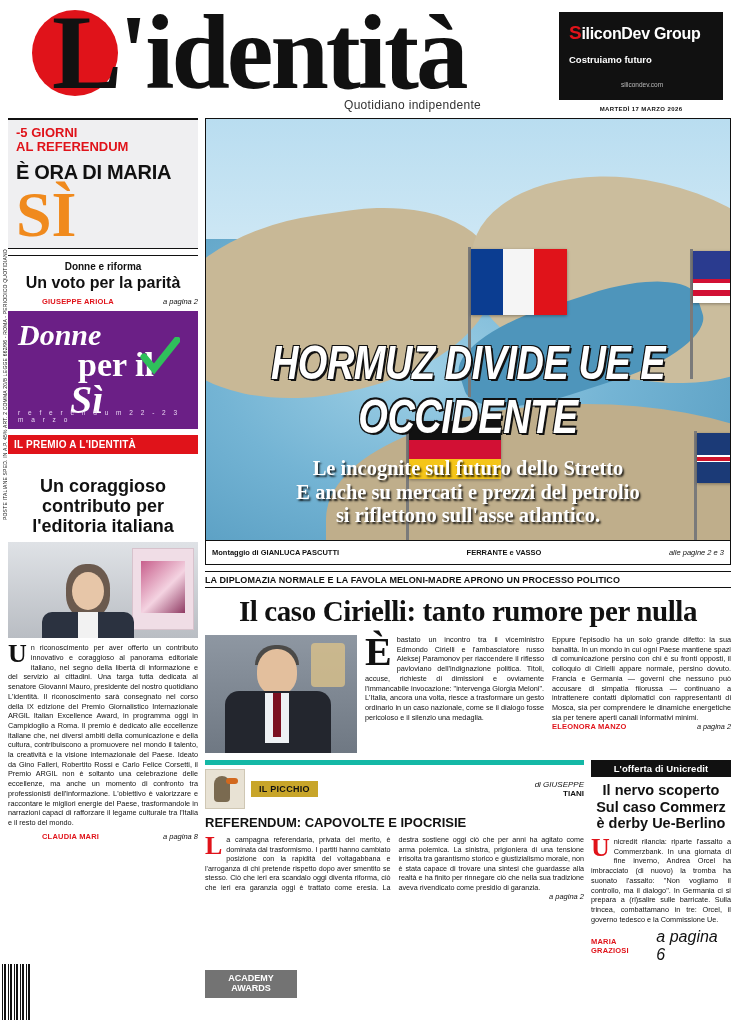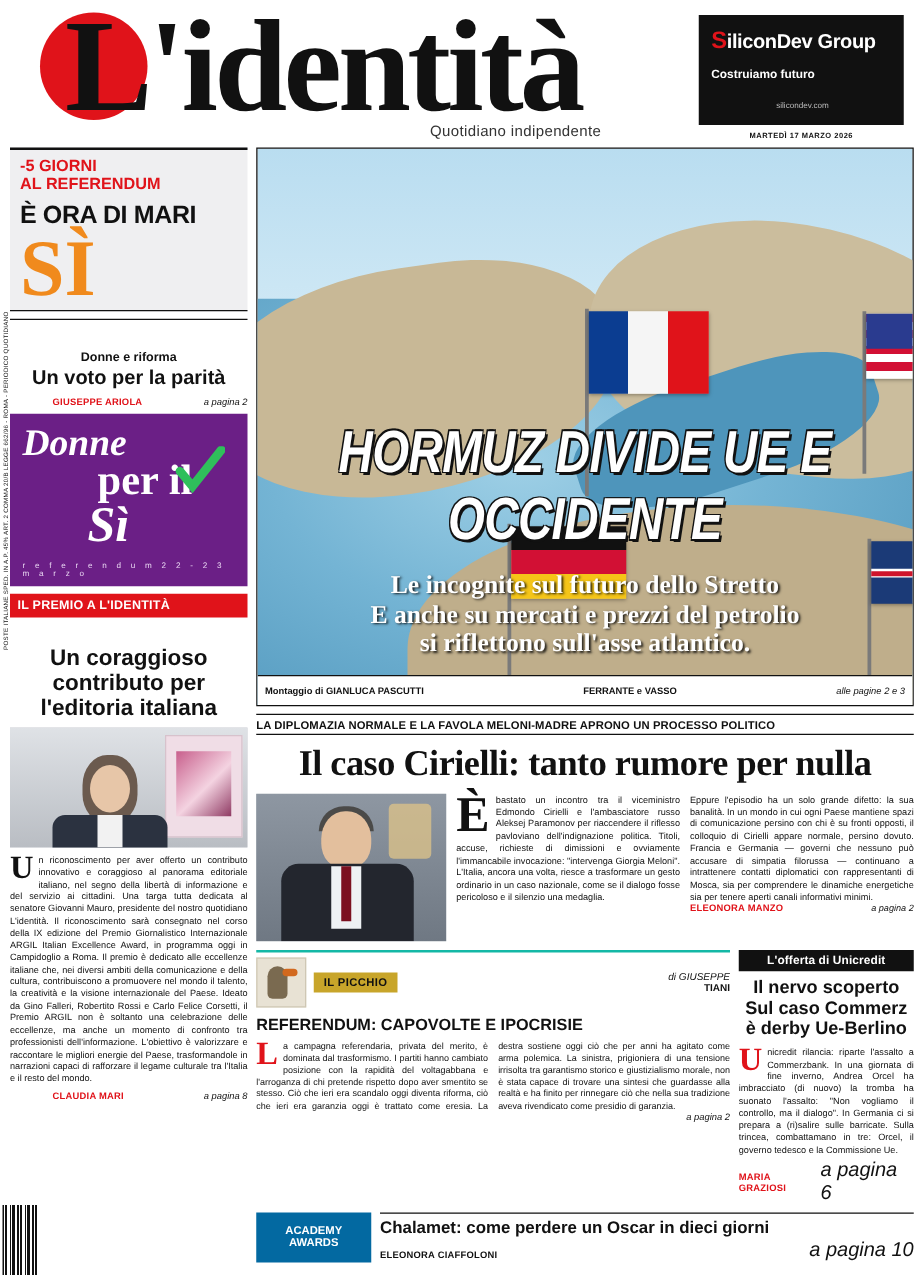--- a/index.html
+++ b/index.html
@@ -65,28 +65,28 @@
   }
   .promo-kicker { font-size:13px; font-weight:700; color:#e0131a; line-height:1.05; }
   .promo-head { font-size:20px; font-weight:700; margin-top:8px; letter-spacing:-.3px; }
   .promo-si {
     font-family:"Liberation Serif", serif;
     font-size:64px; font-weight:700; color:#f08a1d; line-height:.9; margin-top:2px;
   }
 
   
   .sec { border-top:1px solid #111; margin-top:6px; padding-top:5px; }
-  .sub-kicker { font-size:10px; font-weight:700; text-align:center;margin-top:20px; }
+  .sub-kicker { font-size:10px; font-weight:700; text-align:center; }
   .sub-head { font-size:16px; font-weight:700; text-align:center; margin-top:2px; }
   .byline-row { display:flex; justify-content:space-between; align-items:center; margin-top:5px; font-size:7.5px; }
   .byline { color:#e0131a; font-weight:700; letter-spacing:.2px;padding-left:34px; }
   .page-ref { font-style:italic; color:#111; }
 
   .donne-ad {
-    margin-top:5px; height:138px; background:#6b1f86; color:#fff;
+    margin-top:5px; height:118px; background:#6b1f86; color:#fff;
     position:relative; padding:10px 10px;
   }
   .donne-ad .l1 { font-family:"Liberation Serif", serif; font-size:30px; font-style:italic; font-weight:700; line-height:.95; }
   .donne-ad .l2 { font-family:"Liberation Serif", serif; font-size:34px; font-weight:700; line-height:.95; padding-left:26px;text-align:center;}
   .donne-ad .l3 { font-family:"Liberation Serif", serif; font-size:40px; font-style:italic; font-weight:700; line-height:.9; padding-left:52px; }
   .donne-ad .check {
     position:absolute; right:18px; top:26px; width:40px; height:40px;
   }
   .donne-ad .foot {
     position:absolute; bottom:6px; left:10px; right:10px;
@@ -230,21 +230,21 @@
   .lead-body { flex:1; display:flex; gap:8px; }
   .lead-col { flex:1; font-size:7.3px; line-height:1.33; text-align:justify; }
   .bigcap {
     float:left; font-family:"Liberation Serif", serif; font-weight:700;
     font-size:40px; line-height:30px; padding:2px 5px 0 0;
   }
   .sig-row { display:flex; justify-content:space-between; align-items:center; }
 
   
   .bottom { display:flex; gap:7px; margin-top:7px; }
-  .b-col { flex:1; border-top:2px solid #14b8a6; padding-top:4px; }
+  .b-col { flex:1; border-top:5px solid #14b8a6; padding-top:4px; }
   .b-col.mid { flex:1.25; }
   .picchio-hd { display:flex; align-items:center; gap:6px; }
   .picchio-img { width:40px; height:40px; background:#e8e2d4; border:1px solid #cfc7b4; position:relative; overflow:hidden; }
   .picchio-img:before { content:""; position:absolute; left:8px; top:6px; width:16px; height:26px; background:#7a6a50; border-radius:8px 8px 4px 4px; }
   .picchio-img:after { content:""; position:absolute; left:20px; top:8px; width:12px; height:6px; background:#d2691e; border-radius:3px; }
   .picchio-label {
     background:#c8a52a; color:#111; font-size:9px; font-weight:700;
     padding:3px 8px; letter-spacing:.3px;
   }
   .author-box { text-align:right; font-size:8px; }
@@ -254,21 +254,21 @@
   .two-col { column-count:2; column-gap:8px; font-size:7.2px; line-height:1.33; text-align:justify; }
   .unicredit-hd {
     background:#111; color:#fff; font-size:9.5px; font-weight:700; text-align:center;
     padding:3px 4px; letter-spacing:.1px;
   }
   .unicredit-title { font-size:14.5px; font-weight:700; text-align:center; line-height:1.15; margin:5px 0 5px 0; }
 
   
   .academy { display:flex; gap:7px; margin-top:6px; align-items:stretch; }
   .academy-badge {
-    width:92px; background:#0369a1; color:#fff; font-size:9px; font-weight:700;
+    width:92px; background:#737373; color:#fff; font-size:9px; font-weight:700;
     display:flex; align-items:center; justify-content:center; text-align:center; line-height:1.1;
     padding:4px;
   }
   .academy-main { flex:1; border-top:1px solid #111; padding-top:3px; }
   .academy-title { font-size:13.5px; font-weight:700; }
   .academy-by { font-size:7.5px; font-weight:700; margin-top:4px; letter-spacing:.2px; }
   .academy-pg { font-size:7.5px; font-style:italic; text-align:right; }
   .right-foot { display:flex; justify-content:space-between; align-items:center; margin-top:3px; }
   .red-sig { color:#e0131a; font-weight:700; font-size:7.5px; letter-spacing:.2px; }
 </style>
@@ -296,21 +296,21 @@
 
   <div class="grid">
 
     <div class="col-left">
 
       <div class="promo">
         <div class="promo-kicker">
           <div>-5 GIORNI</div>
           <div>AL REFERENDUM</div>
         </div>
-        <div class="promo-head">È ORA DI MARI</div>
+        <div class="promo-head">È ORA DI MARIA</div>
         <div class="promo-si">SÌ</div>
       </div>
 
       <div class="sec">
         <div class="sub-kicker">Donne e riforma</div>
         <div class="sub-head">Un voto per la parità</div>
         <div class="byline-row">
           <span class="byline">GIUSEPPE ARIOLA</span>
           <span class="page-ref">a pagina 2</span>
         </div>
@@ -442,27 +442,20 @@
           </div>
           <div class="right-foot">
             <span class="red-sig">MARIA GRAZIOSI</span>
             <span class="page-ref">a pagina 6</span>
           </div>
         </div>
       </div>
 
       <div class="academy">
         <div class="academy-badge">ACADEMY AWARDS</div>
-        <div class="academy-main">
-          <div class="academy-title">Chalamet: come perdere un Oscar in dieci giorni</div>
-          <div class="right-foot">
-            <span class="academy-by">ELEONORA CIAFFOLONI</span>
-            <span class="page-ref">a pagina 10</span>
-          </div>
-        </div>
       </div>
 
     </div>
   </div>
 
   <div class="sideways-legal">POSTE ITALIANE SPED. IN A.P. 45% ART. 2 COMMA 20/B LEGGE 662/96 - ROMA - PERIODICO QUOTIDIANO</div>
   <div class="barcode"></div>
 </div>
 
 </body></html>

